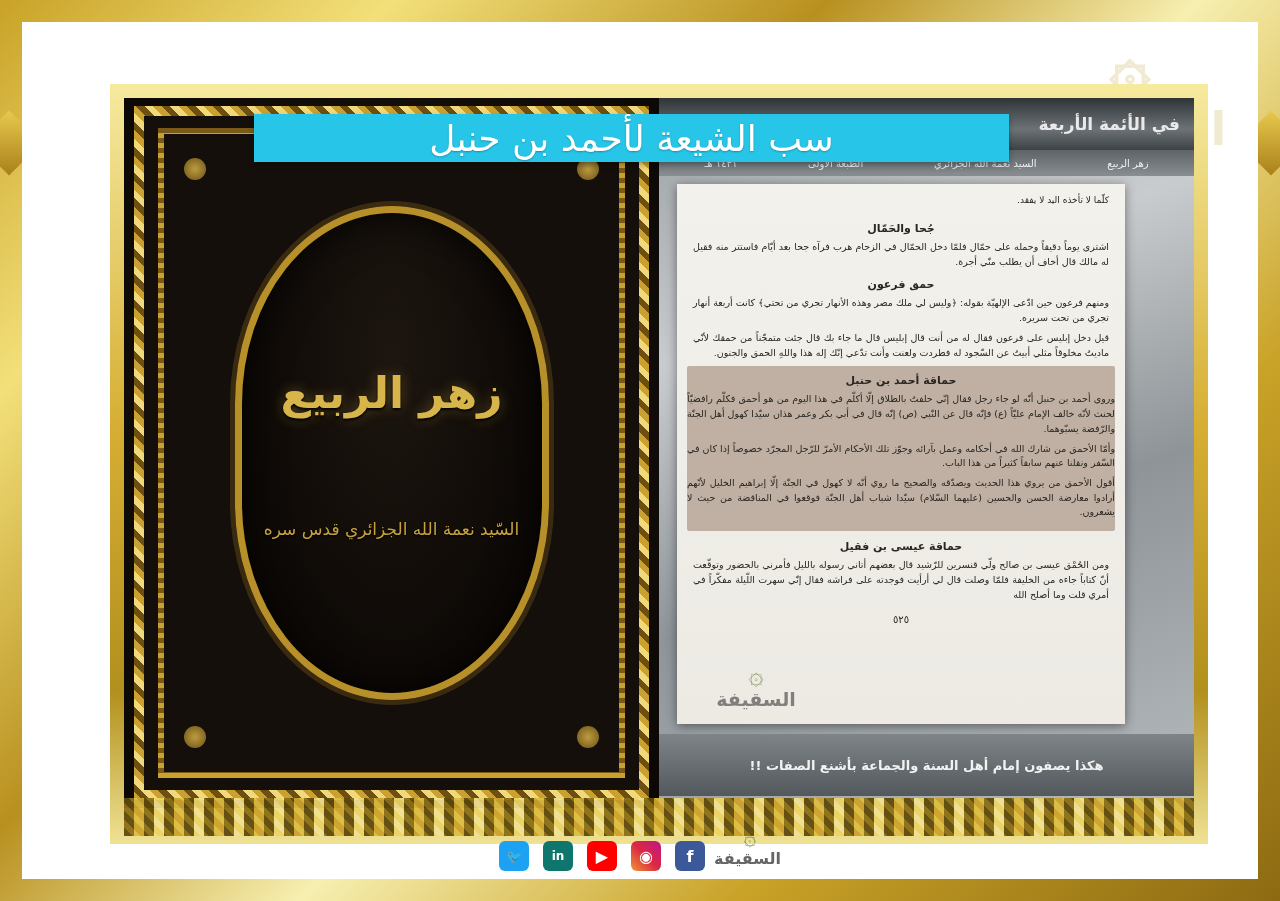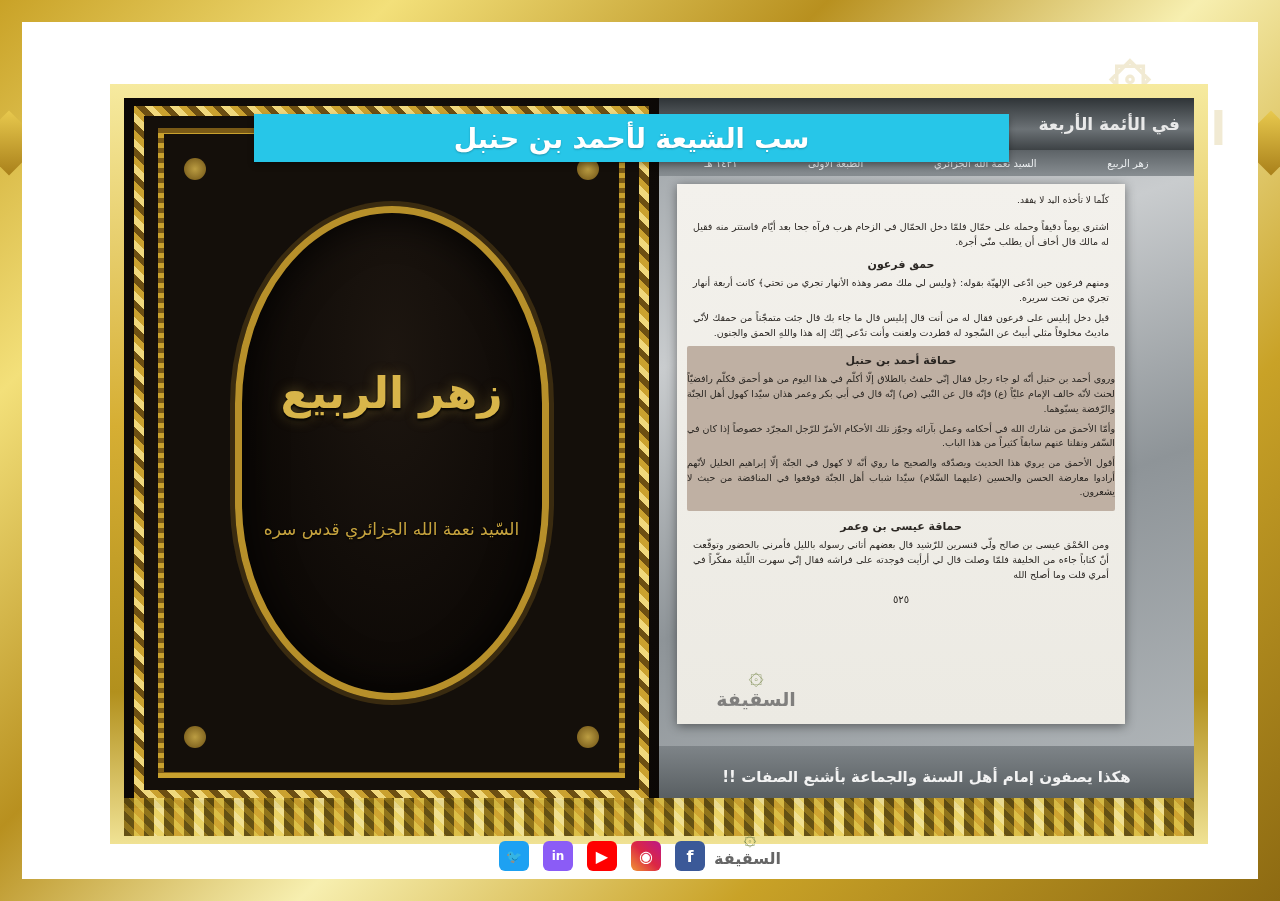--- a/index.html
+++ b/index.html
@@ -148,25 +148,25 @@
   .scan-paper p{margin:0 0 5px;}
   .highlight{
     background:#bfb0a3;
     padding:6px 0;
     margin:6px -6px;
     border-radius:2px;
   }
   .highlight h4{margin-top:0;}
   .pagenum{text-align:center;font-size:10px;margin-top:10px;}
   .scan-footer{
-    position:absolute;left:0;bottom:0;width:100%;height:62px;
+    position:absolute;left:0;bottom:12px;width:100%;height:62px;
     background:linear-gradient(180deg,#7e8488,#52585b);
     color:#f2f2f2;
     direction:rtl;
-    font-size:15px;font-weight:bold;
+    font-size:13px;font-weight:bold;
     display:flex;align-items:center;justify-content:center;
     text-align:left;
   }
   .scan-wm{
     position:absolute;left:42px;bottom:86px;
     width:110px;height:60px;opacity:.75;text-align:center;color:#6f7a52;
   }
   .scan-wm .m{font-size:26px;display:block;line-height:1;color:#7a8a4e;}
   .scan-wm .t{font-size:19px;font-weight:bold;color:#5c5c5c;display:block;}
 
@@ -226,22 +226,22 @@
   .banner{
     position:absolute;
     left:232px;top:92px;
     width:755px;height:48px;
     background:#27c6e8;
     display:flex;align-items:center;justify-content:center;
     box-shadow:0 3px 6px rgba(0,0,0,.3);
   }
   .banner span{
     color:#ffffff;
-    font-size:27px;
-    font-weight:bold;
+    font-size:36px;
+    font-weight:normal;
     direction:rtl;
     letter-spacing:.5px;
     text-shadow:0 1px 2px rgba(0,0,0,.25);
   }
 
   
   .footer{
     position:absolute;
     left:0;bottom:6px;width:1280px;height:78px;
     display:flex;align-items:center;justify-content:center;
@@ -254,21 +254,21 @@
   .f-logo .t{display:block;font-size:16px;font-weight:bold;color:#666;}
   .social{
     width:30px;height:30px;border-radius:6px;
     display:flex;align-items:center;justify-content:center;
     color:#fff;font-size:16px;font-weight:bold;
     font-family:"DejaVu Sans", sans-serif;
   }
   .s-fb{background:#3b5998;}
   .s-ig{background:linear-gradient(45deg,#f09433,#dc2743,#bc1888);}
   .s-yt{background:#ff0000;}
-  .s-li{background:#8b5cf6;text-align:center;}
+  .s-li{background:#0f766e;text-align:center;}
   .s-tw{background:#1da1f2;}
   .site{
     font-size:27px;color:#333;letter-spacing:1px;direction:ltr;
     font-family:"Liberation Serif", serif;
     margin-right:6px;
   }
 </style>
 </head>
 <body>
 
@@ -308,34 +308,35 @@
           <div class="scan-subhead">
             <span>زهر الربيع</span>
             <span>السيد نعمة الله الجزائري</span>
             <span>الطبعة الأولى</span>
             <span>١٤٣١ هـ</span>
           </div>
 
           <div class="scan-paper">
             <div class="topline">كلّما لا تأخذه اليد لا يفقد.</div>
 
+            <h4>جُحا والحَمّال</h4>
             <p>اشترى يوماً دقيقاً وحمله على حمّال فلمّا دخل الحمّال في الزحام هرب فرآه جحا بعد أيّام فاستتر منه فقيل له مالك قال أخاف أن يطلب منّي أجرة.</p>
 
             <h4>حمق فرعون</h4>
             <p>ومنهم فرعون حين ادّعى الإلهيّة بقوله: ﴿وليس لي ملك مصر وهذه الأنهار تجري من تحتي﴾ كانت أربعة أنهار تجري من تحت سريره.</p>
             <p>قيل دخل إبليس على فرعون فقال له من أنت قال إبليس قال ما جاء بك قال جئت متمجّناً من حمقك لأنّي ماديتُ مخلوقاً مثلي أبيتُ عن السّجود له فطردت ولعنت وأنت تدّعي إنّك إله هذا واللهِ الحمق والجنون.</p>
 
             <div class="highlight">
               <h4>حماقة أحمد بن حنبل</h4>
               <p>وروى أحمد بن حنبل أنّه لو جاء رجل فقال إنّي حلفتُ بالطلاق إلّا أكلّم في هذا اليوم من هو أحمق فكلّم رافضيّاً لحنث لأنّه خالف الإمام عليّاً (ع) فإنّه قال عن النّبي (ص) إنّه قال في أبي بكر وعمر هذان سيّدا كهول أهل الجنّة والرّفضة يسبّوهما.</p>
               <p>وأمّا الأحمق من شارك الله في أحكامه وعمل بآرائه وجوّز تلك الأحكام الأمرّ للرّجل المجرّد خصوصاً إذا كان في السّفر ونقلنا عنهم سابقاً كثيراً من هذا الباب.</p>
               <p>أقول الأحمق من يروي هذا الحديث ويصدّقه والصحيح ما روي أنّه لا كهول في الجنّة إلّا إبراهيم الخليل لأنّهم أرادوا معارضة الحسن والحسين (عليهما السّلام) سيّدا شباب أهل الجنّة فوقعوا في المناقضة من حيث لا يشعرون.</p>
             </div>
 
-            <h4>حماقة عيسى بن وعمر</h4>
+            <h4>حماقة عيسى بن فقيل</h4>
             <p>ومن الحُمْق عيسى بن صالح ولّي قنسرين للرّشيد قال بعضهم أتاني رسوله بالليل فأمرني بالحضور وتوقّعت أنّ كتاباً جاءه من الخليفة فلمّا وصلت قال لي أرأيت فوجدته على فراشه فقال إنّي سهرت اللّيلة مفكّراً في أمري قلت وما أصلح الله</p>
 
             <div class="pagenum">٥٢٥</div>
           </div>
 
           <div class="scan-wm">
             <span class="m">۞</span>
             <span class="t">السقيفة</span>
           </div>
 

